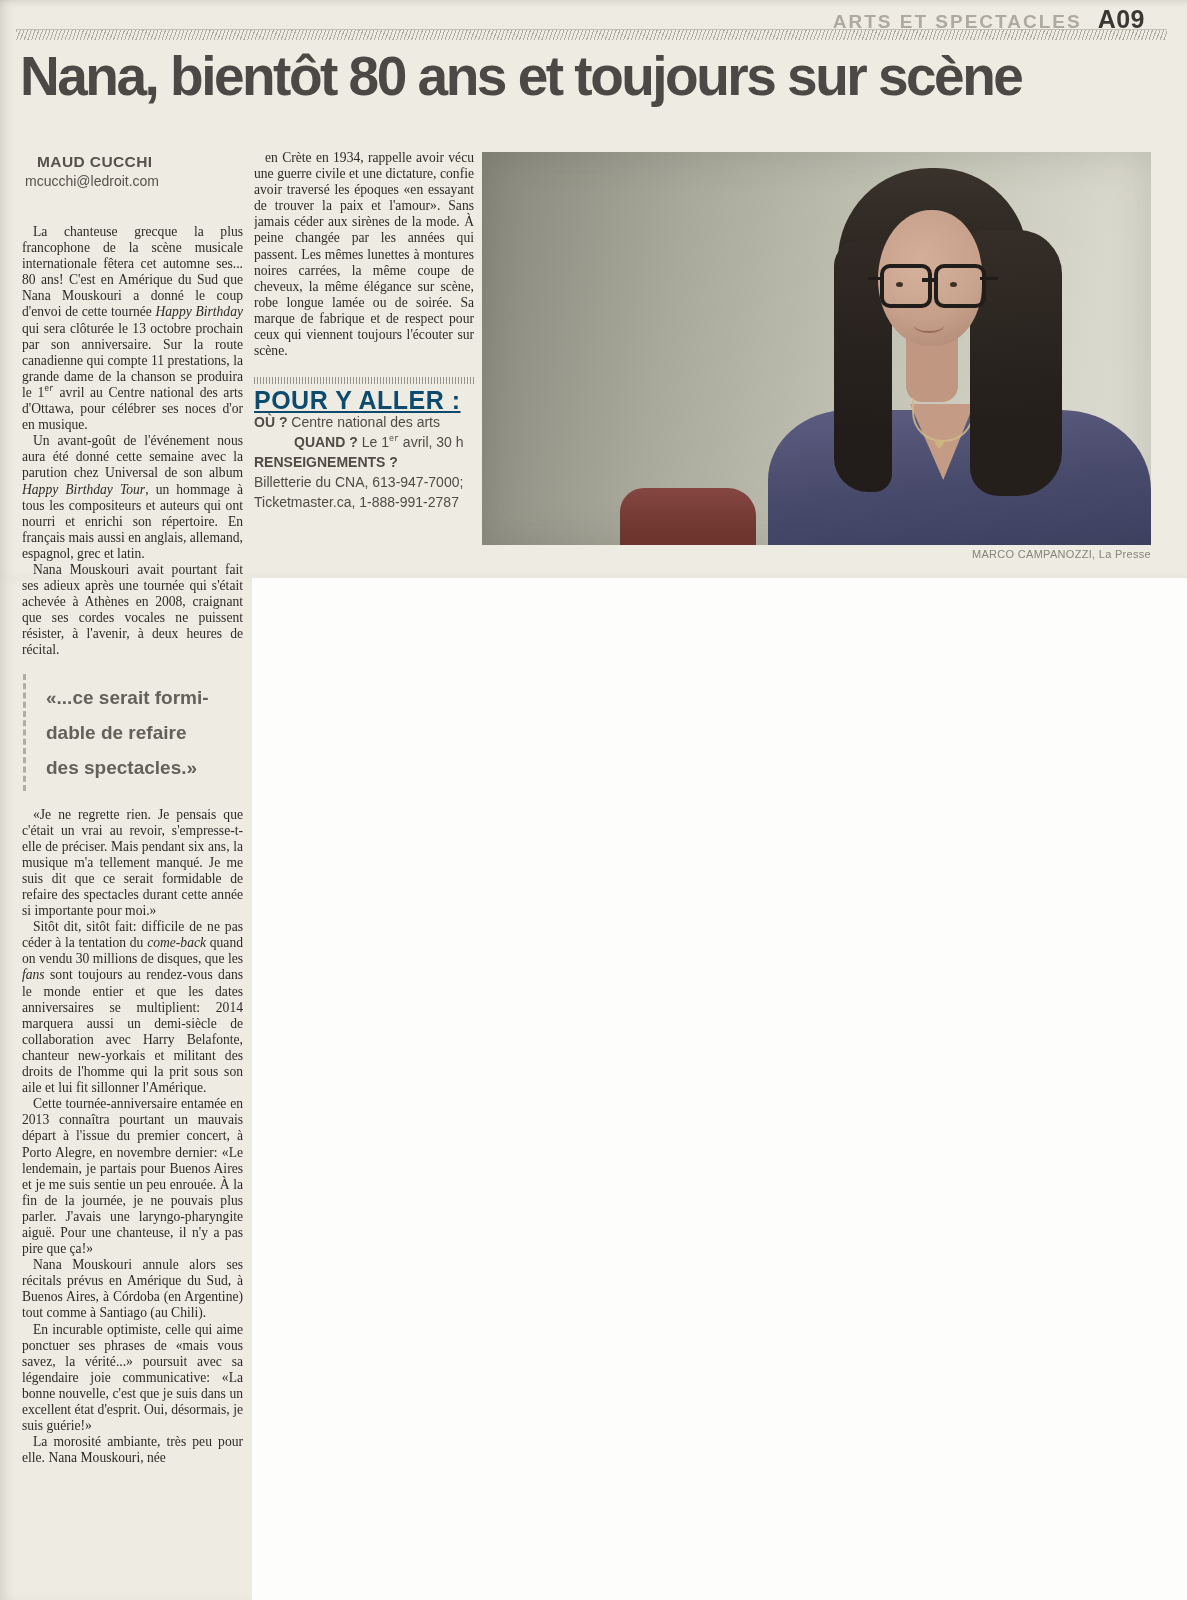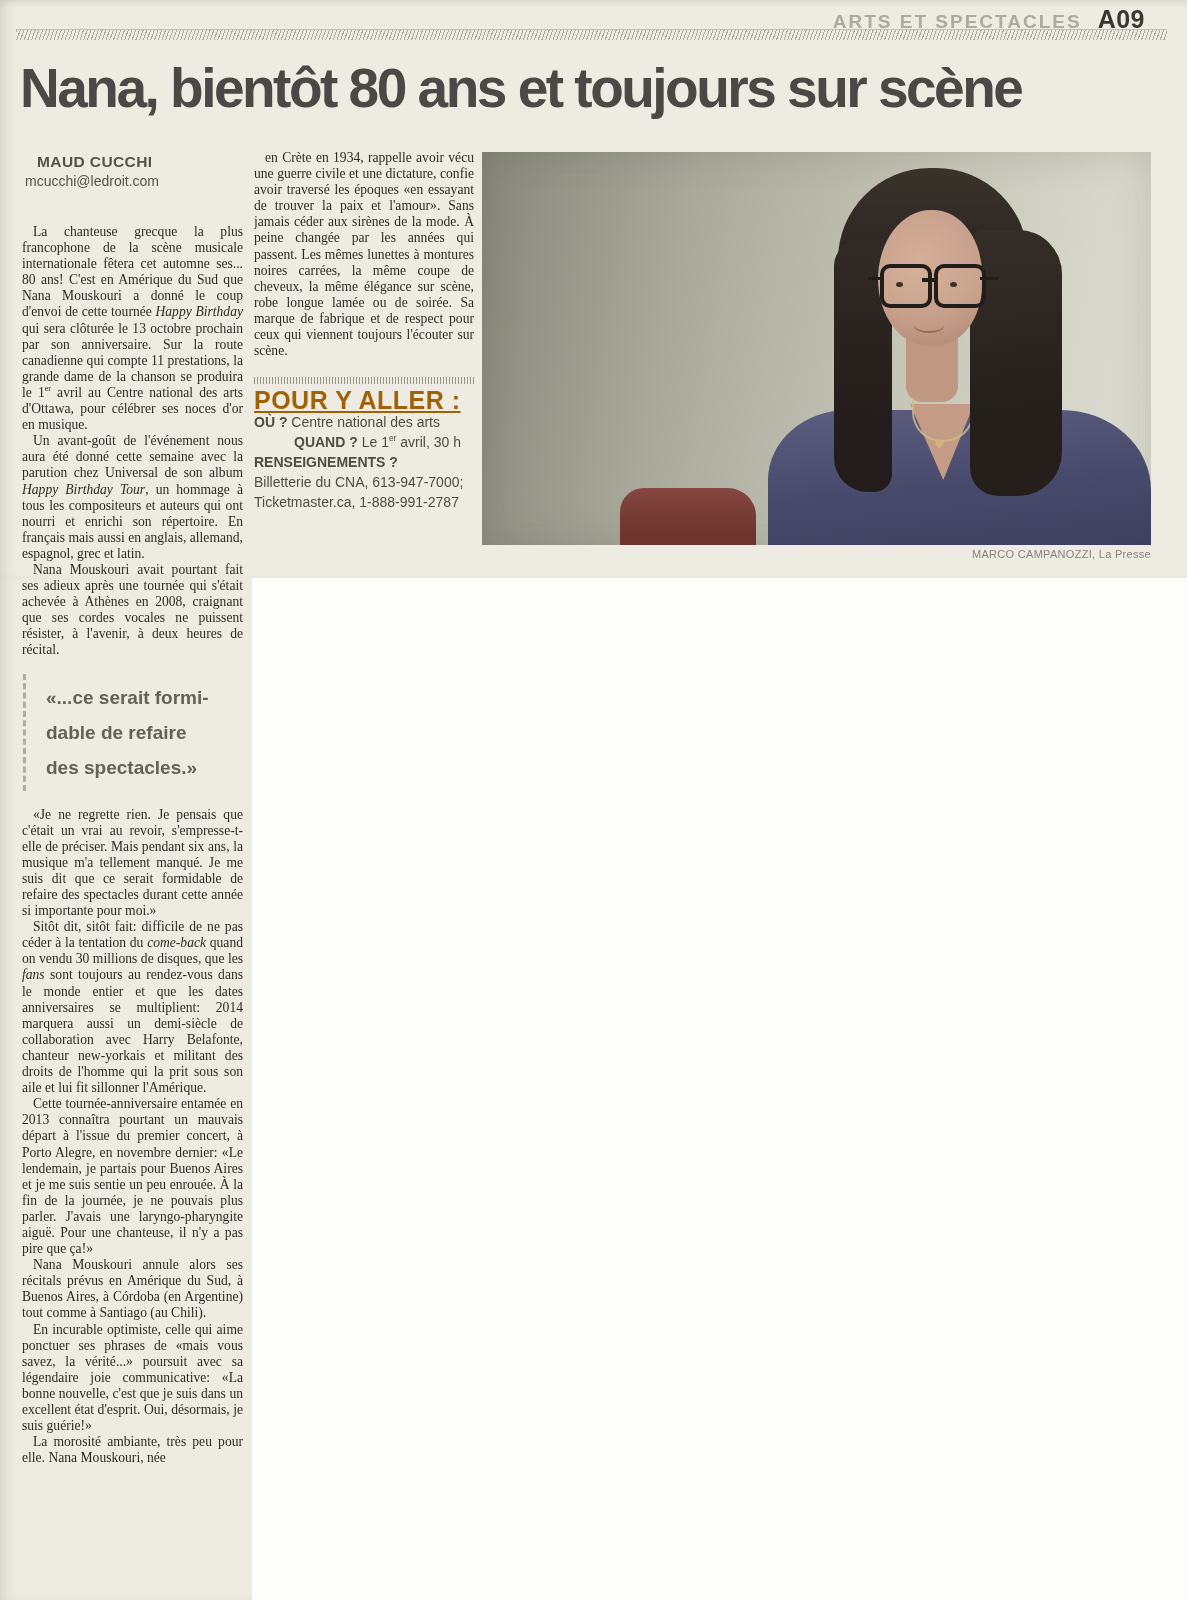--- a/index.html
+++ b/index.html
@@ -8,39 +8,39 @@
   .paper-top{position:absolute;left:0;top:0;width:1187px;height:578px;background:#edebe2;
              box-shadow:inset 10px 0 14px -8px rgba(90,85,70,.22), inset 0 6px 8px -6px rgba(90,85,70,.18);}
   .paper-left{position:absolute;left:0;top:578px;width:252px;height:1022px;background:#edebe2;
               box-shadow:inset 10px 0 14px -8px rgba(90,85,70,.22);}
   .section-header{position:absolute;top:5px;right:42px;display:flex;align-items:baseline;gap:16px;
                   font-family:"Liberation Sans",sans-serif;}
   .section-label{font-size:19px;font-weight:700;letter-spacing:2px;color:#aeaaa0;}
   .page-number{font-size:25px;font-weight:800;color:#3a3833;letter-spacing:.5px;}
   .top-rule{position:absolute;top:29px;left:16px;right:20px;height:10px;border-top:1px solid #c2bfb4;
             background:repeating-linear-gradient(110deg, rgba(110,107,98,.5) 0 1px, rgba(0,0,0,0) 1px 3.5px);}
-  .headline{position:absolute;left:20px;top:56px;width:1150px;margin:0;
+  .headline{position:absolute;left:20px;top:44px;width:1150px;margin:0;
             font-family:"Liberation Sans",sans-serif;font-weight:700;font-size:55px;
             letter-spacing:-2.5px;color:#4b4845;white-space:nowrap;}
   .byline{position:absolute;left:25px;top:153px;font-family:"Liberation Sans",sans-serif;color:#56524b;}
   .byline-author{font-size:15.5px;font-weight:700;letter-spacing:.4px;margin-left:12px;}
   .byline-email{font-size:14px;margin-top:2px;}
   .col{position:absolute;text-align:justify;font-size:13.6px;line-height:16.1px;color:#2e2b27;overflow:hidden;}
   .col p{margin:0;text-indent:11px;}
   .col1{left:22px;top:224px;width:221px;height:1372px;}
   .col2{left:254px;top:150px;width:220px;height:428px;}
   .pullquote{margin:15px 0 16px 1px;padding:6px 0 6px 20px;border-left:3px dashed #b1ada3;
              font-family:"Liberation Sans",sans-serif;font-weight:700;font-size:19px;
              line-height:35px;color:#64615b;text-align:left;}
   .infobox{margin-top:18px;font-family:"Liberation Sans",sans-serif;text-align:left;color:#45423c;}
   .infobox-rule{height:7px;margin-bottom:8px;
             background:repeating-linear-gradient(90deg, rgba(100,97,90,.65) 0 1px, rgba(0,0,0,0) 1px 3px);}
-  .infobox h2{margin:0 0 4px 0;font-size:25px;font-weight:800;letter-spacing:.5px;color:#a16207;text-decoration:underline;}
+  .infobox h2{margin:0 0 4px 0;font-size:25px;font-weight:800;letter-spacing:.5px;color:#0c4a6e;text-decoration:underline;}
   .infobox-line{font-size:14px;line-height:20px;color:#504c45;}
-  sup{font-size:.6em;vertical-align:super;line-height:0;}
+  sup{font-size:.6em;vertical-align:super;line-height:0;font-family:Liberation Mono, monospace;}
   .photo{position:absolute;left:482px;top:152px;width:669px;height:393px;overflow:hidden;
          background:linear-gradient(100deg,#87887b 0%,#a9aa9c 30%,#c5c5b8 62%,#d8d7cb 86%,#dcdbcf 100%);
          box-shadow:inset 0 0 40px rgba(60,60,50,.18);}
   .photo *{position:absolute;}
   .ph-chair{left:138px;top:336px;width:136px;height:57px;border-radius:24px 28px 0 0;
             background:linear-gradient(180deg,#854640 0%,#6e352f 80%);}
   .ph-torso{left:286px;top:258px;width:383px;height:135px;border-radius:80px 90px 0 0/70px 80px 0 0;
             background:linear-gradient(175deg,#5c5d80 0%,#484a6b 55%,#3e4060 100%);}
   .ph-vneck{left:428px;top:252px;width:64px;height:76px;background:#c49b85;
             clip-path:polygon(0 0,100% 0,52% 100%);}

